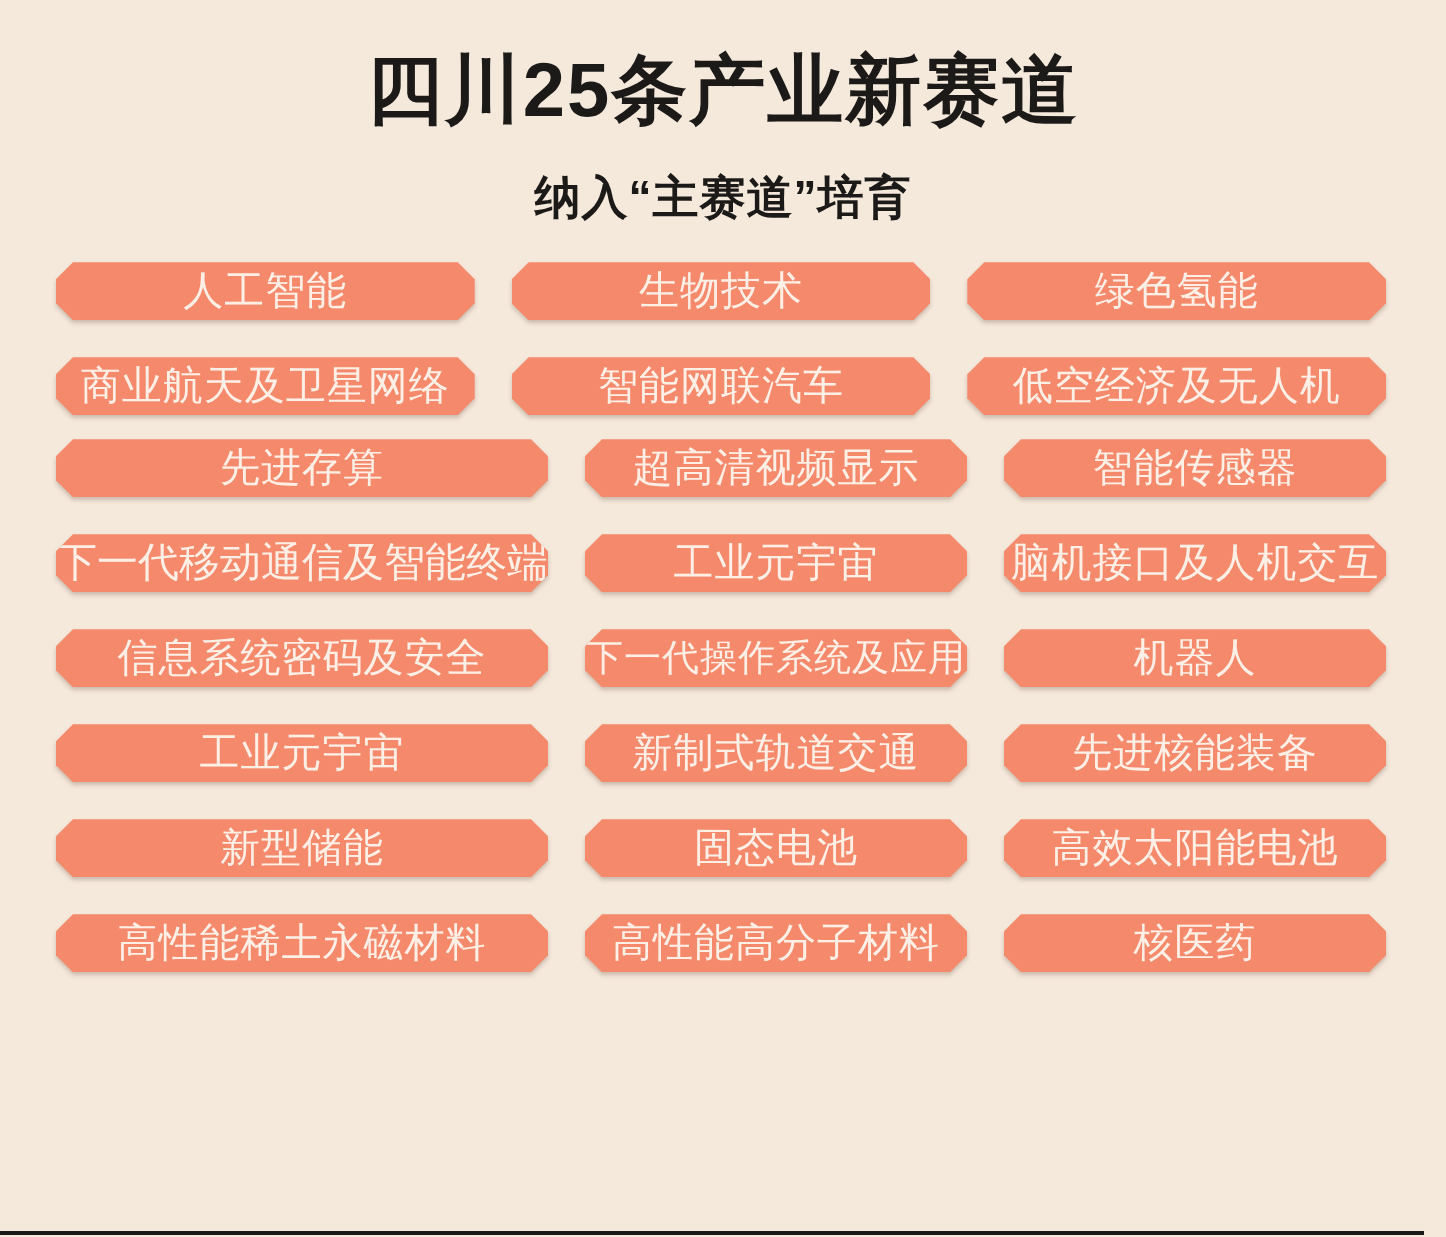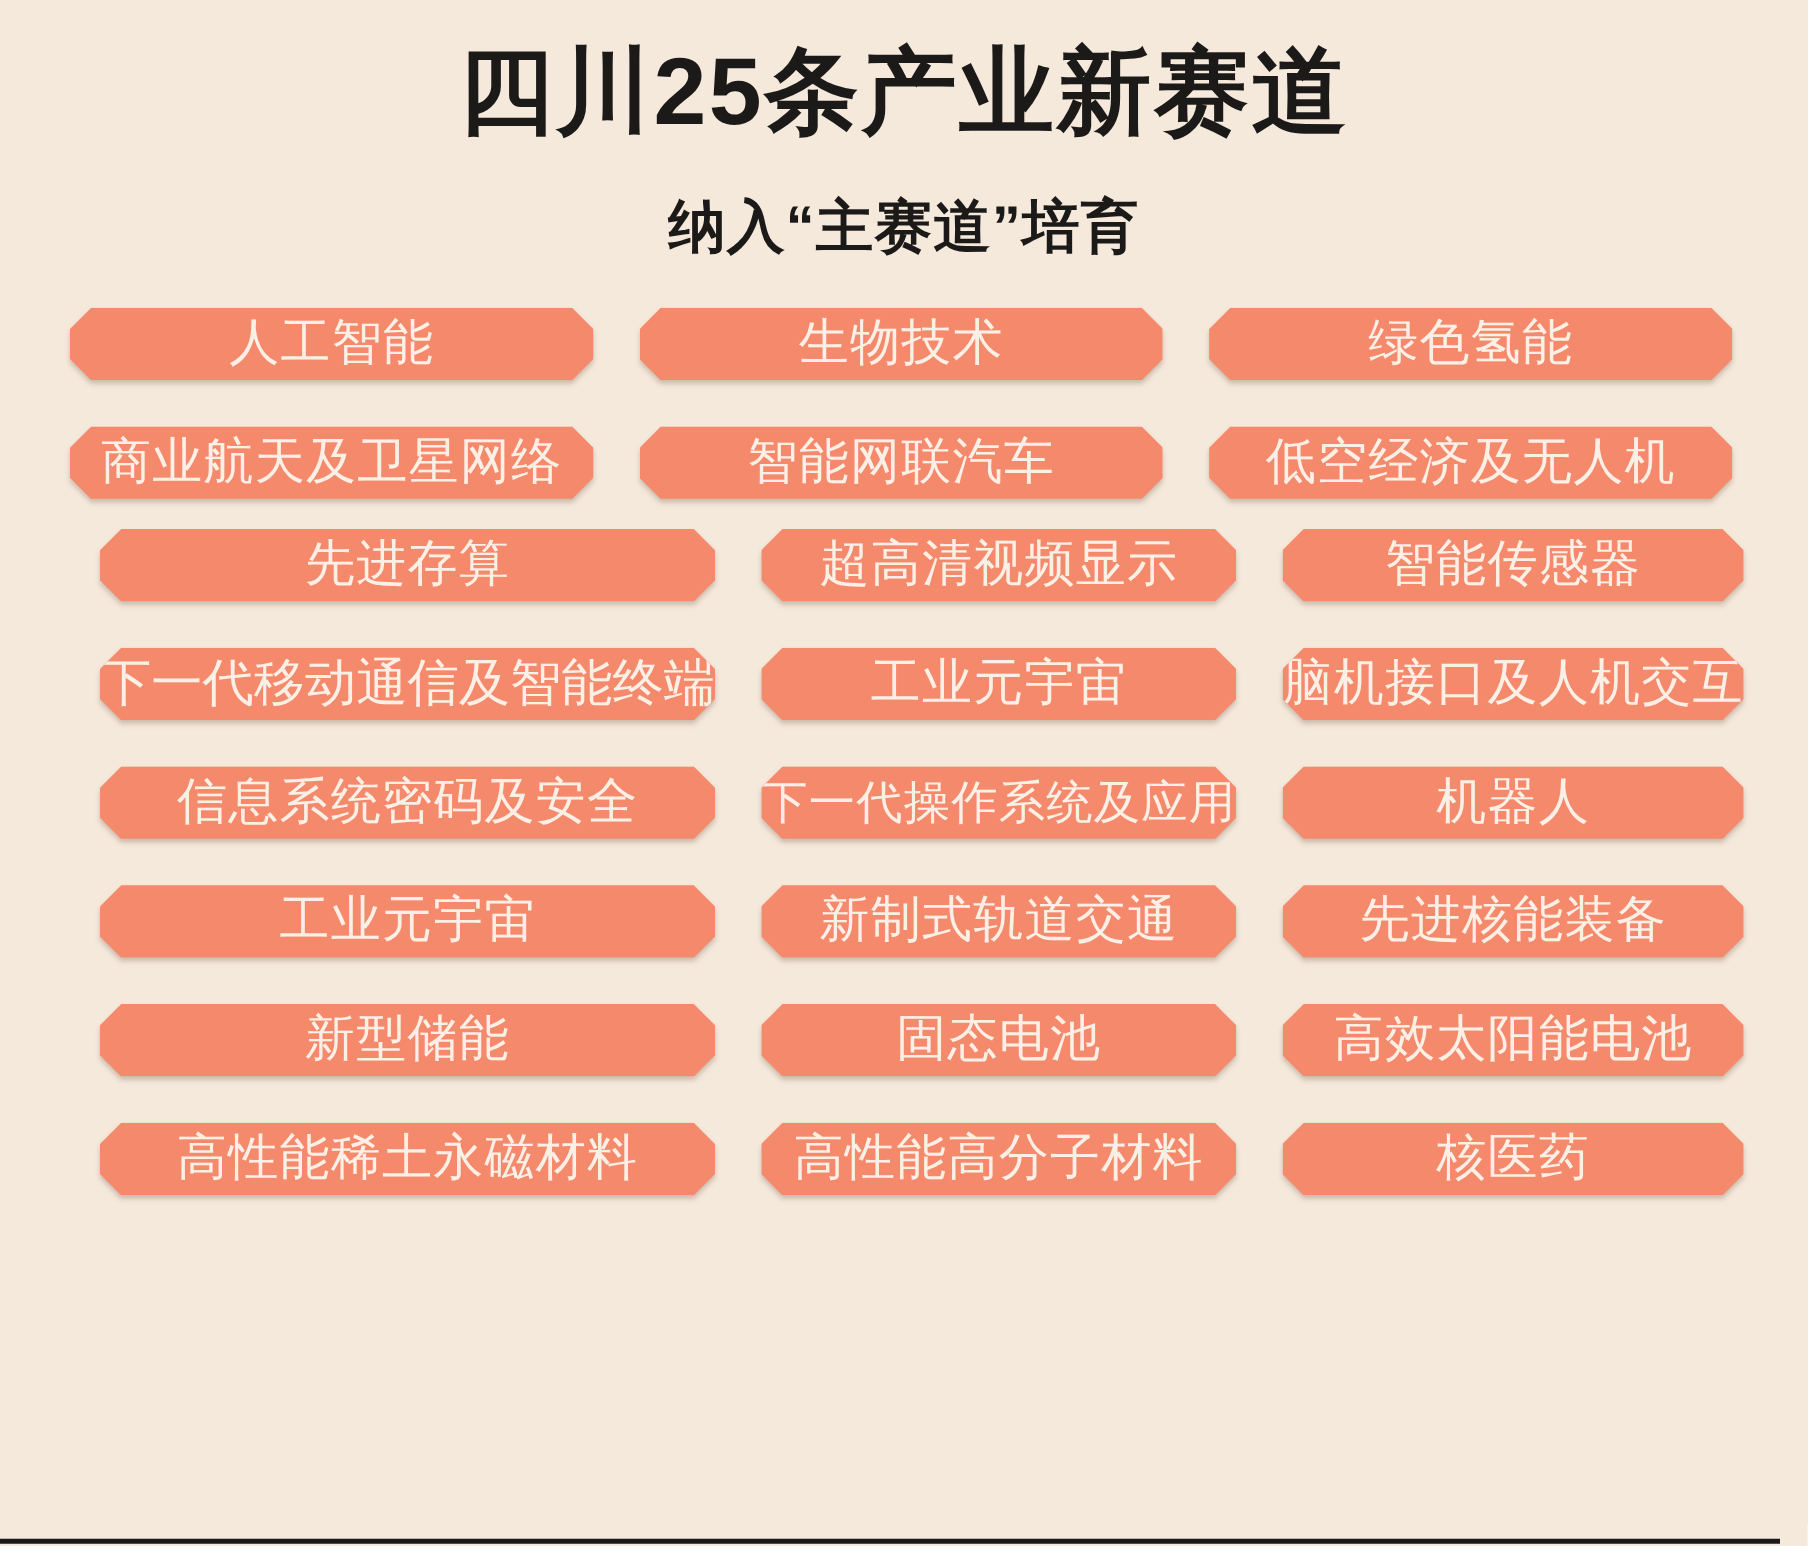--- a/index.html
+++ b/index.html
@@ -25,21 +25,21 @@
   .banner-text {
     font-size: 80px;
     font-weight: bold;
     letter-spacing: 4px;
     color: var(--banner-text, #FFE212);
     text-shadow: 3px 4px 0 rgba(173, 120, 0, 0.55);
     white-space: nowrap;
     transform: scaleY(1.25);
   }
   .poster-title {
-    margin-top: 30px;
+    margin-top: 46px;
     text-align: center;
     font-size: 76px;
     font-weight: bold;
     letter-spacing: 2px;
     color: var(--title-text, #1C1A18);
     line-height: 1.15;
   }
   .section-heading {
     text-align: center;
     font-size: 46px;
@@ -52,21 +52,21 @@
   .section-heading.second { margin-top: 48px; }
   .industry-grid {
     display: grid;
     grid-template-columns: repeat(3, 1fr);
     column-gap: 33px;
     row-gap: 12px;
     padding: 0 60px 0 56px;
     gap: 37px;
   }
   .industry-grid.first { margin-top: 38px; }
-  .industry-grid.second { margin-top: 24px; margin-left: 24px; }
+  .industry-grid.second { margin-top: 24px; }
   .pill {
     height: 58px;
     background: var(--pill-bg, #F5896B);
     clip-path: polygon(
       17px 0, calc(100% - 17px) 0,
       100% 17px, 100% calc(100% - 17px),
       calc(100% - 17px) 100%, 17px 100%,
       0 calc(100% - 17px), 0 17px
     );
     display: flex;

